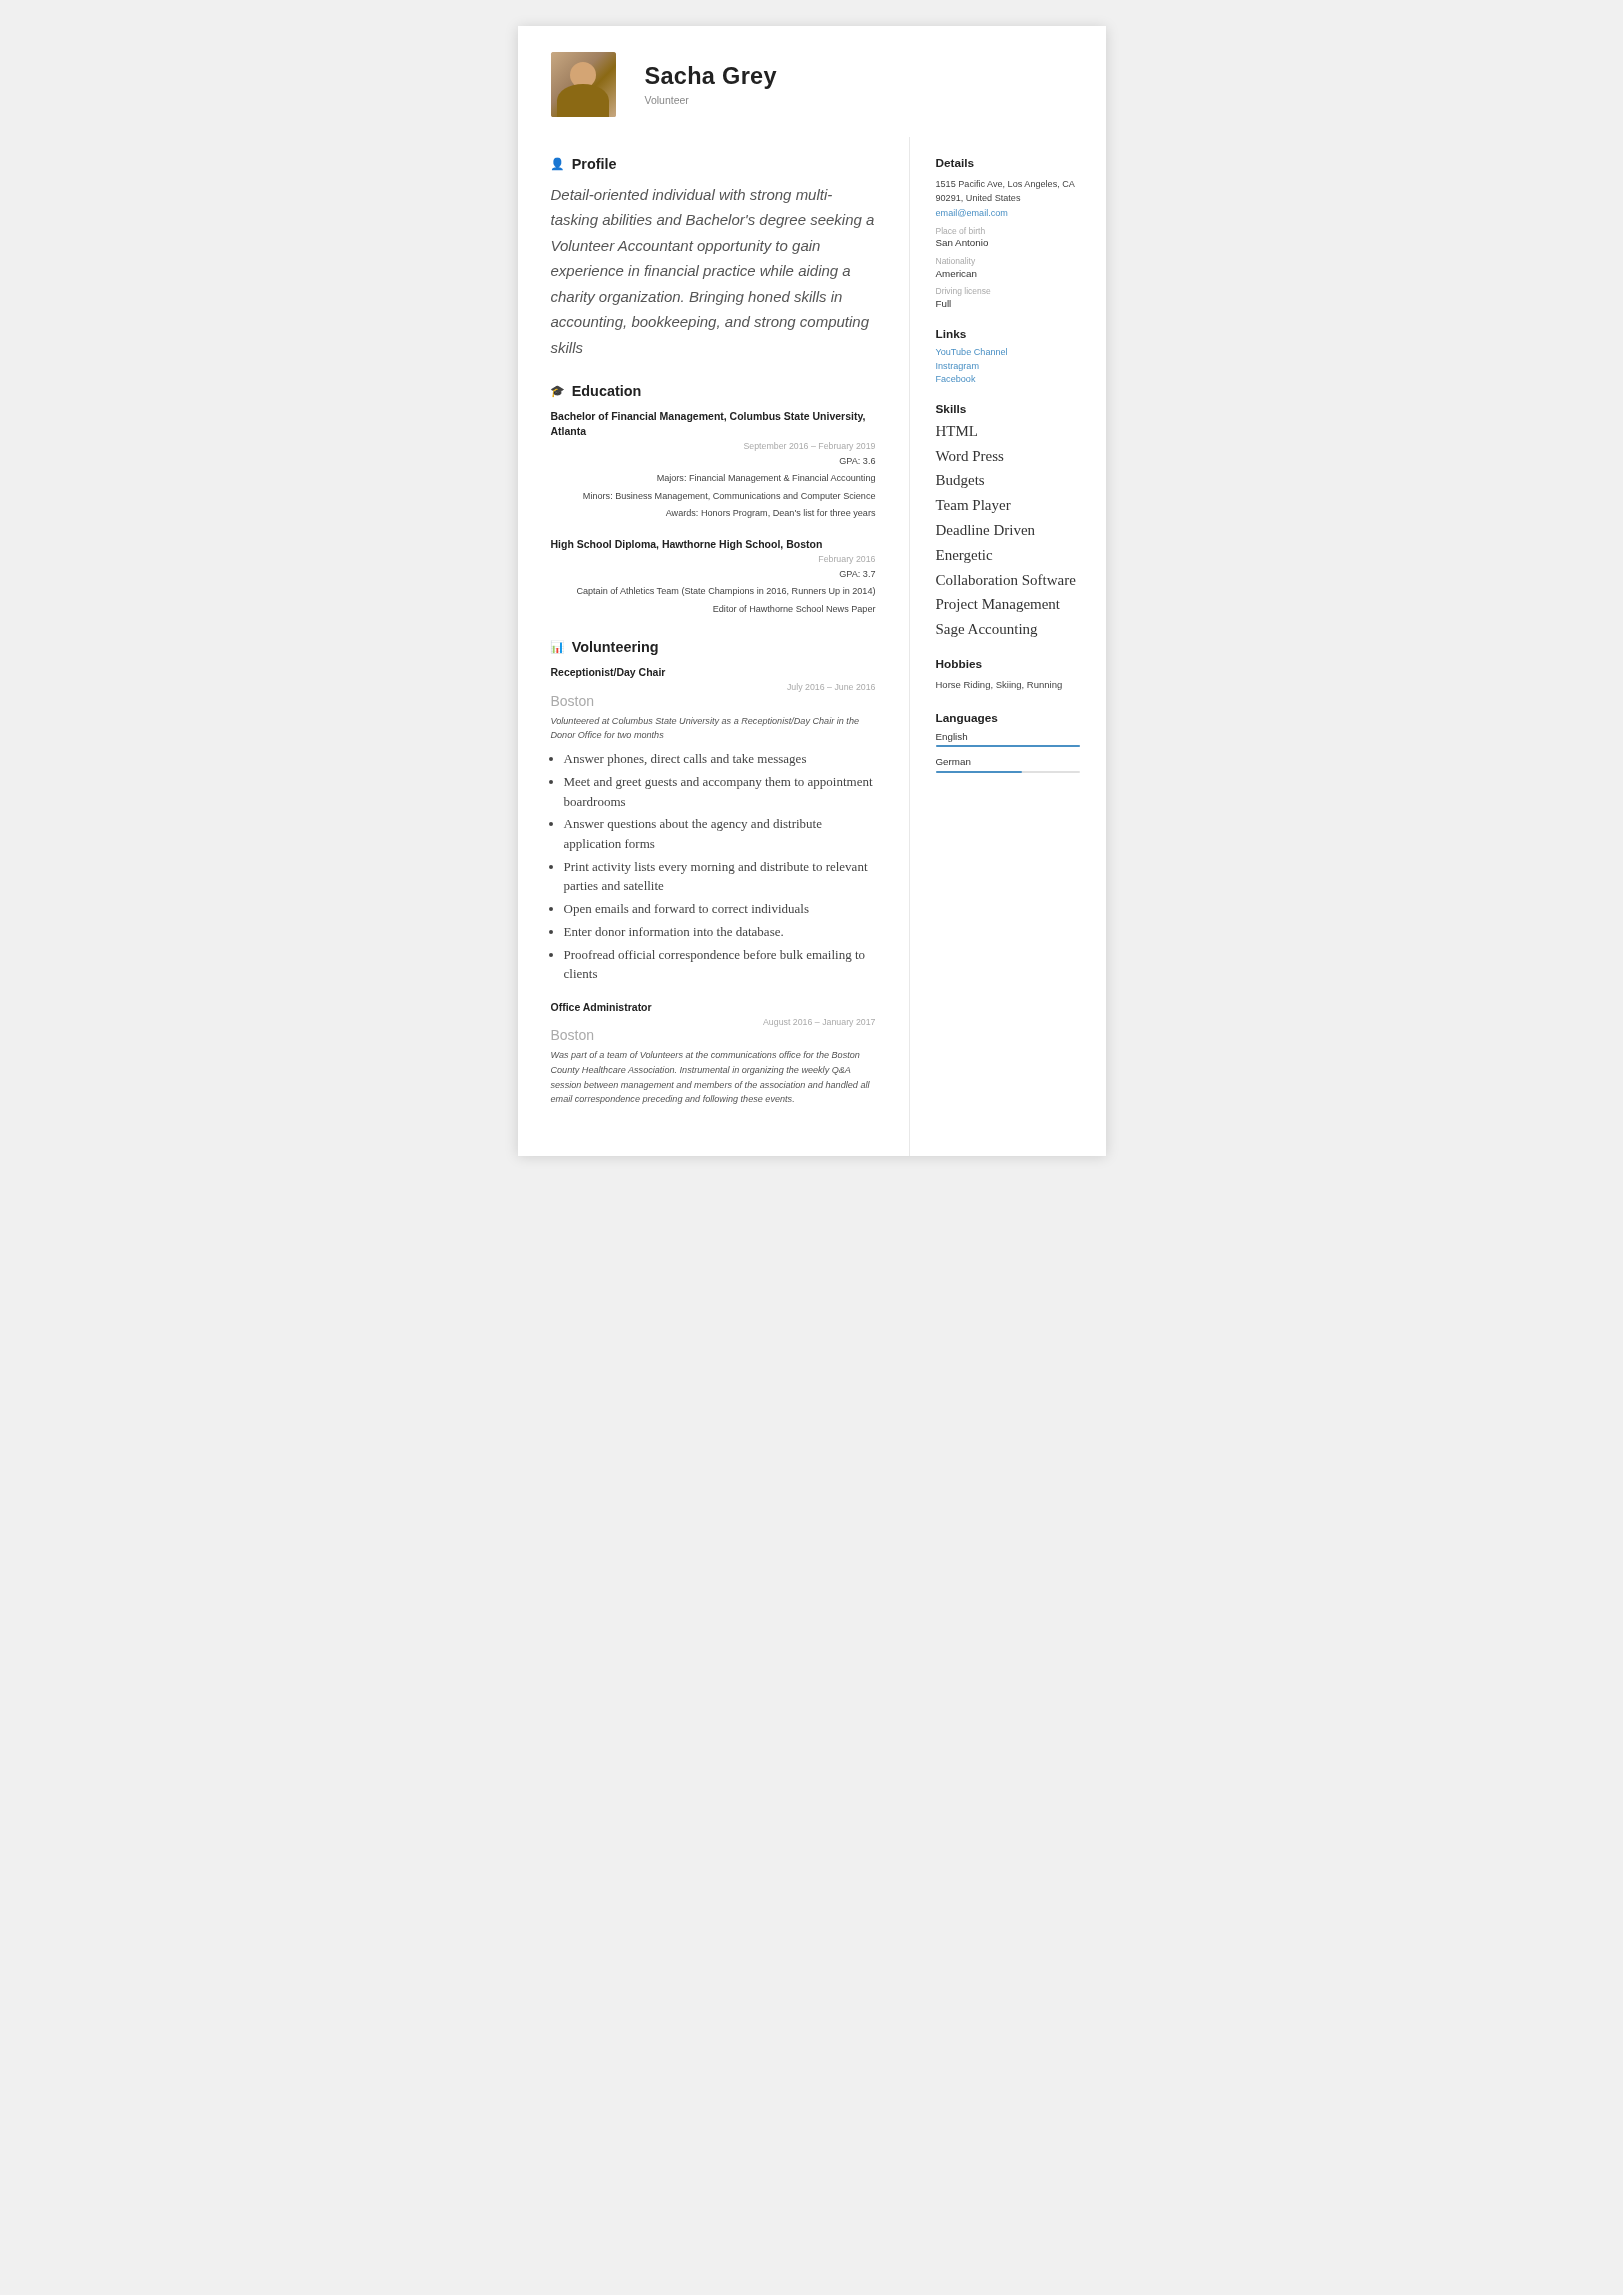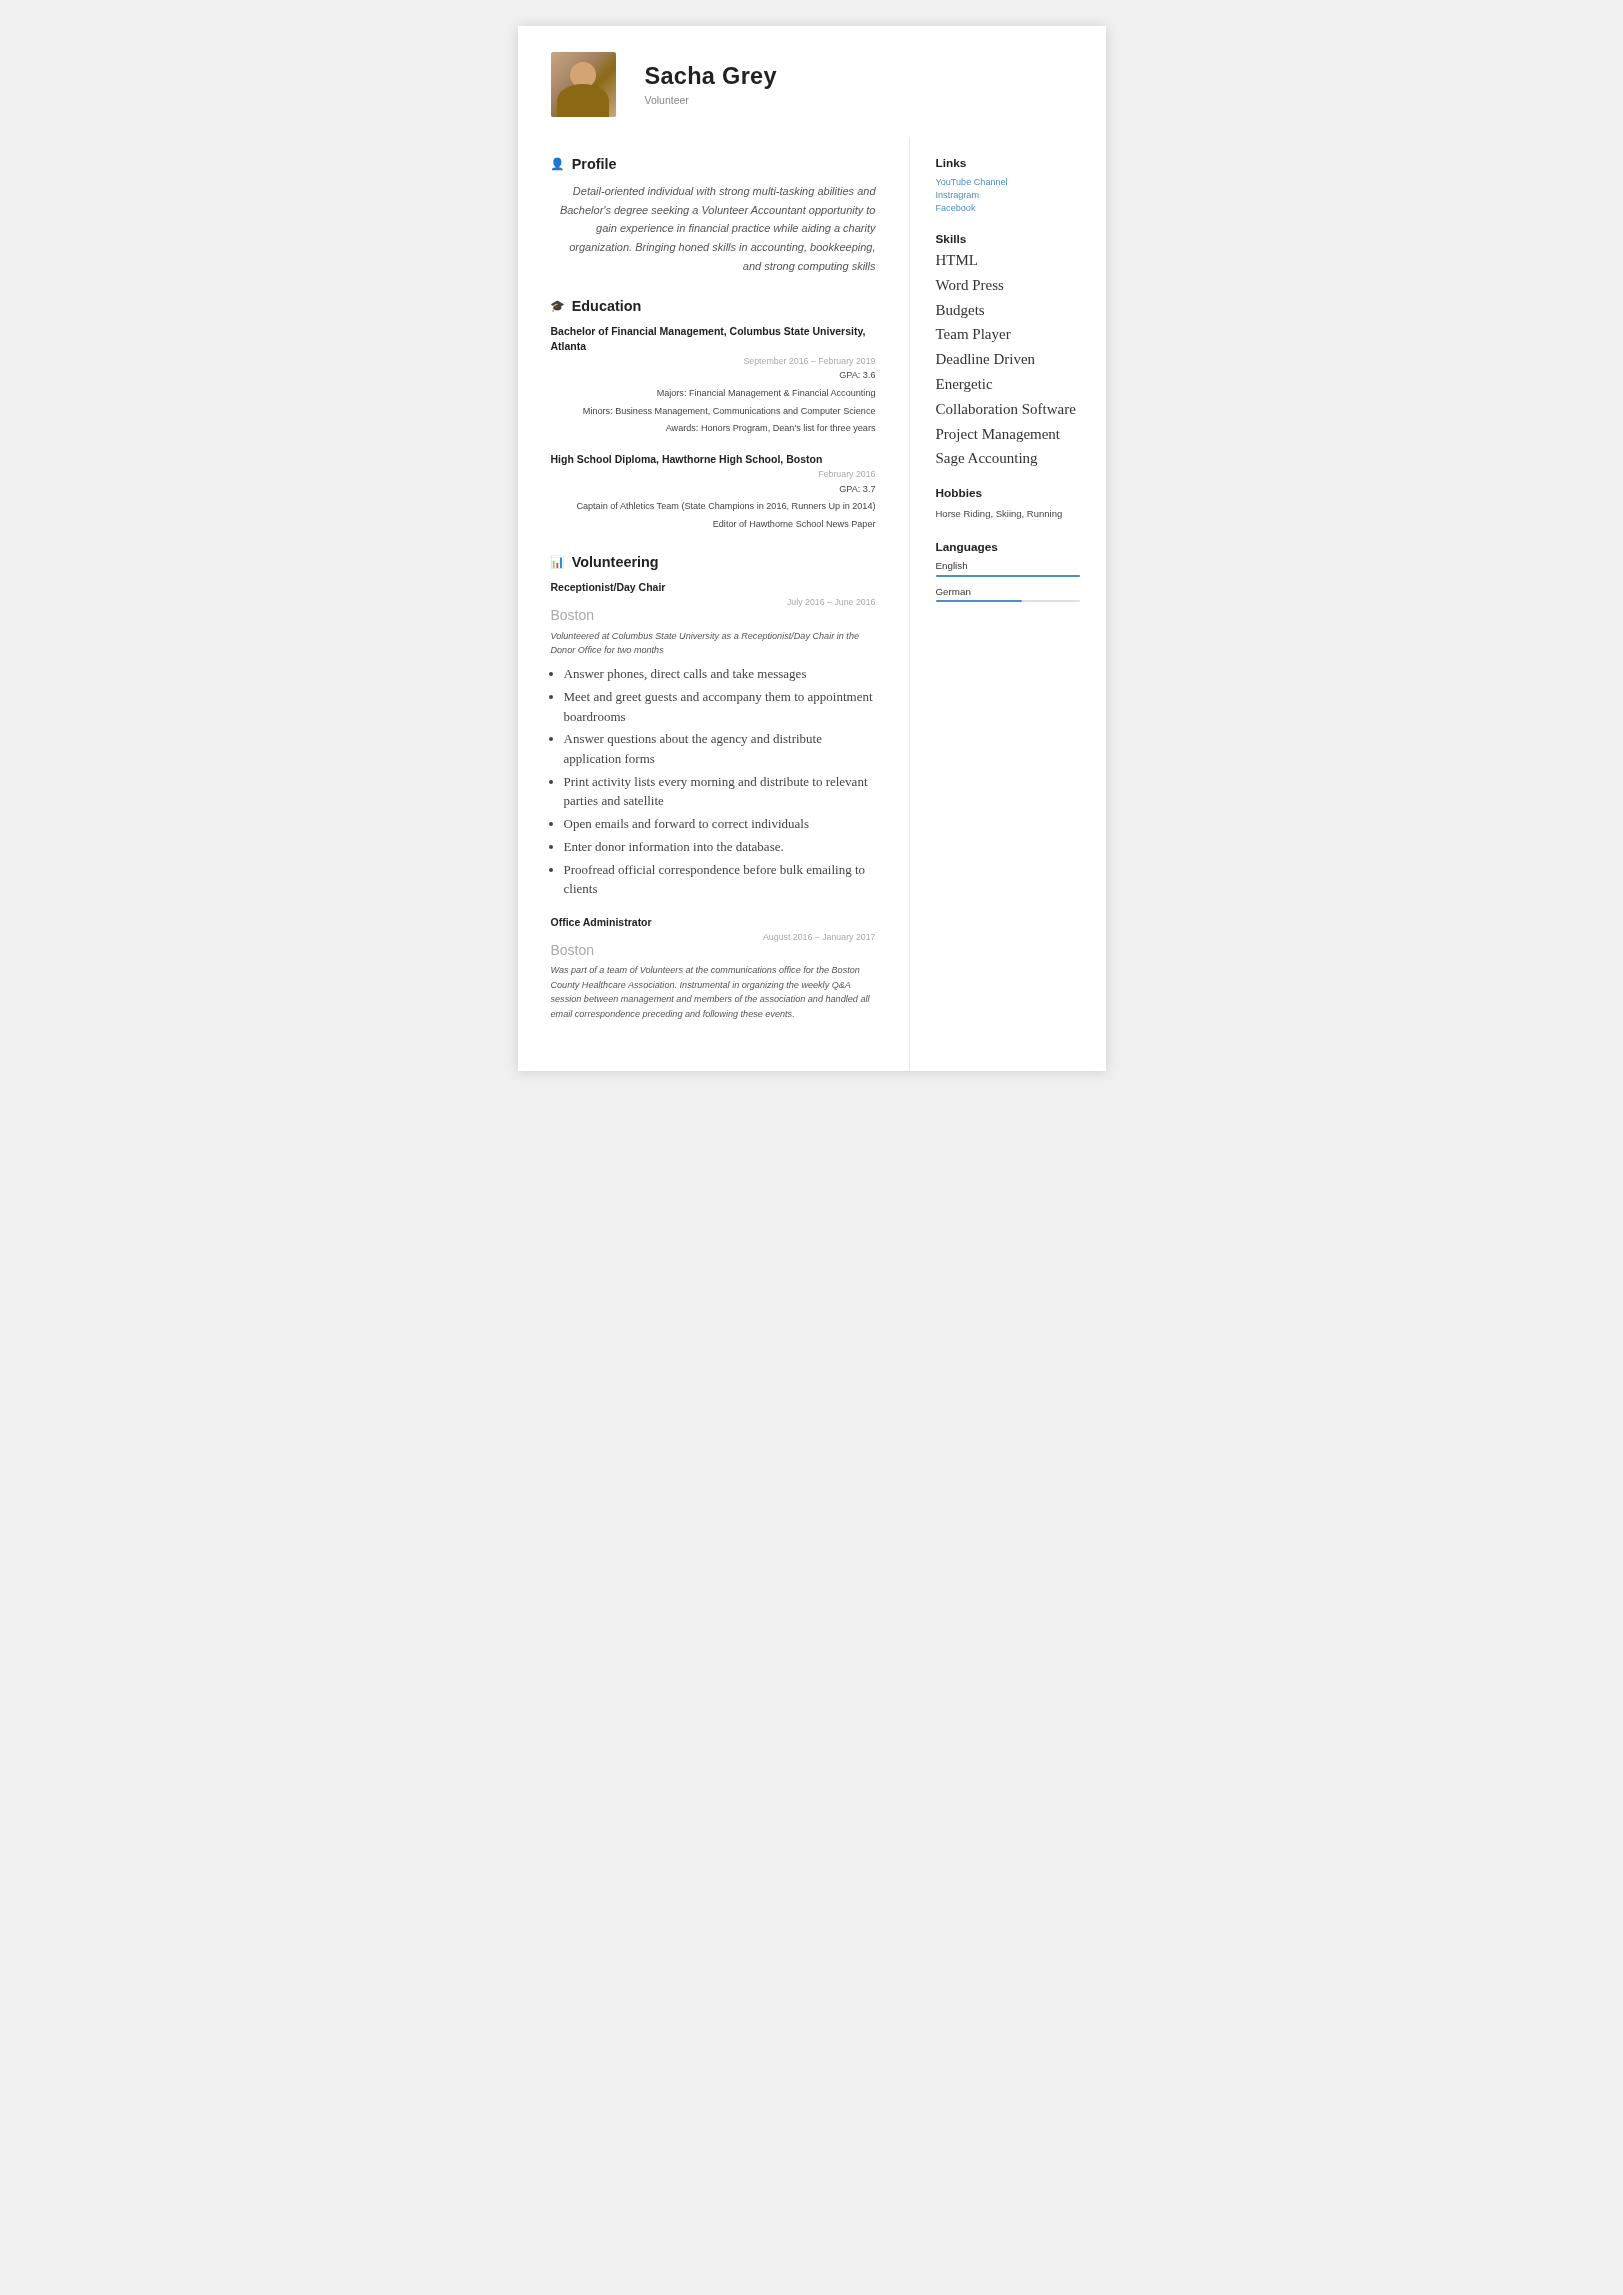--- a/index.html
+++ b/index.html
@@ -110,23 +110,22 @@
     }
     .section-title {
       font-size: 14.4px;
       font-weight: bold;
       color: #222222;
     }
     
     .profile-text {
       font-style: italic;
       color: #555555;
-      font-size: 11px;
+      font-size: 15px;
       line-height: 1.7;
-      text-align: right;
     }
     
     .entry {
       margin-bottom: 16.3px;
     }
     .entry-title {
       font-size: 10.5px;
       font-weight: bold;
       color: #222222;
       line-height: 1.4;
@@ -312,20 +311,31 @@
           <div class="entry-date">August 2016 – January 2017</div>
           <div class="entry-location">Boston</div>
           <p class="entry-italic">Was part of a team of Volunteers at the communications office for the Boston County Healthcare Association. Instrumental in organizing the weekly Q&amp;A session between management and members of the association and handled all email correspondence preceding and following these events.</p>
         </div>
       </div>
 
     </div>
 
     <div class="right-col">
 
+      <div class="right-section">
+        <div class="right-section-title">Details</div>
+        <div class="detail-address">1515 Pacific Ave, Los Angeles, CA 90291, United States</div>
+        <div class="detail-email">email@email.com</div>
+        <div class="detail-label">Place of birth</div>
+        <div class="detail-value">San Antonio</div>
+        <div class="detail-label">Nationality</div>
+        <div class="detail-value">American</div>
+        <div class="detail-label">Driving license</div>
+        <div class="detail-value">Full</div>
+      </div>
 
       <div class="right-section">
         <div class="right-section-title">Links</div>
         <a class="link-item">YouTube Channel</a>
         <a class="link-item">Instragram</a>
         <a class="link-item">Facebook</a>
       </div>
 
       <div class="right-section">
         <div class="right-section-title">Skills</div>

